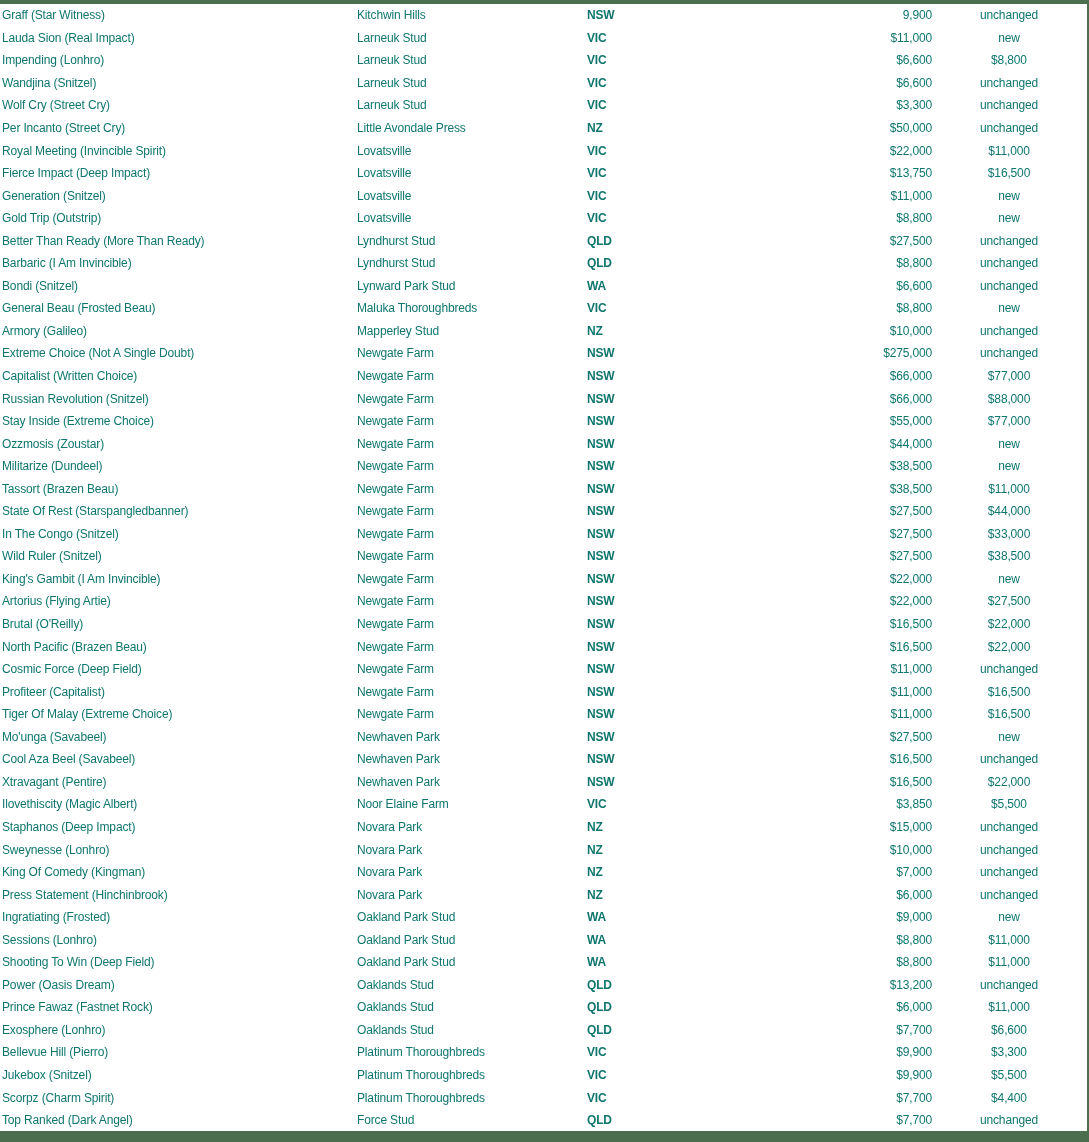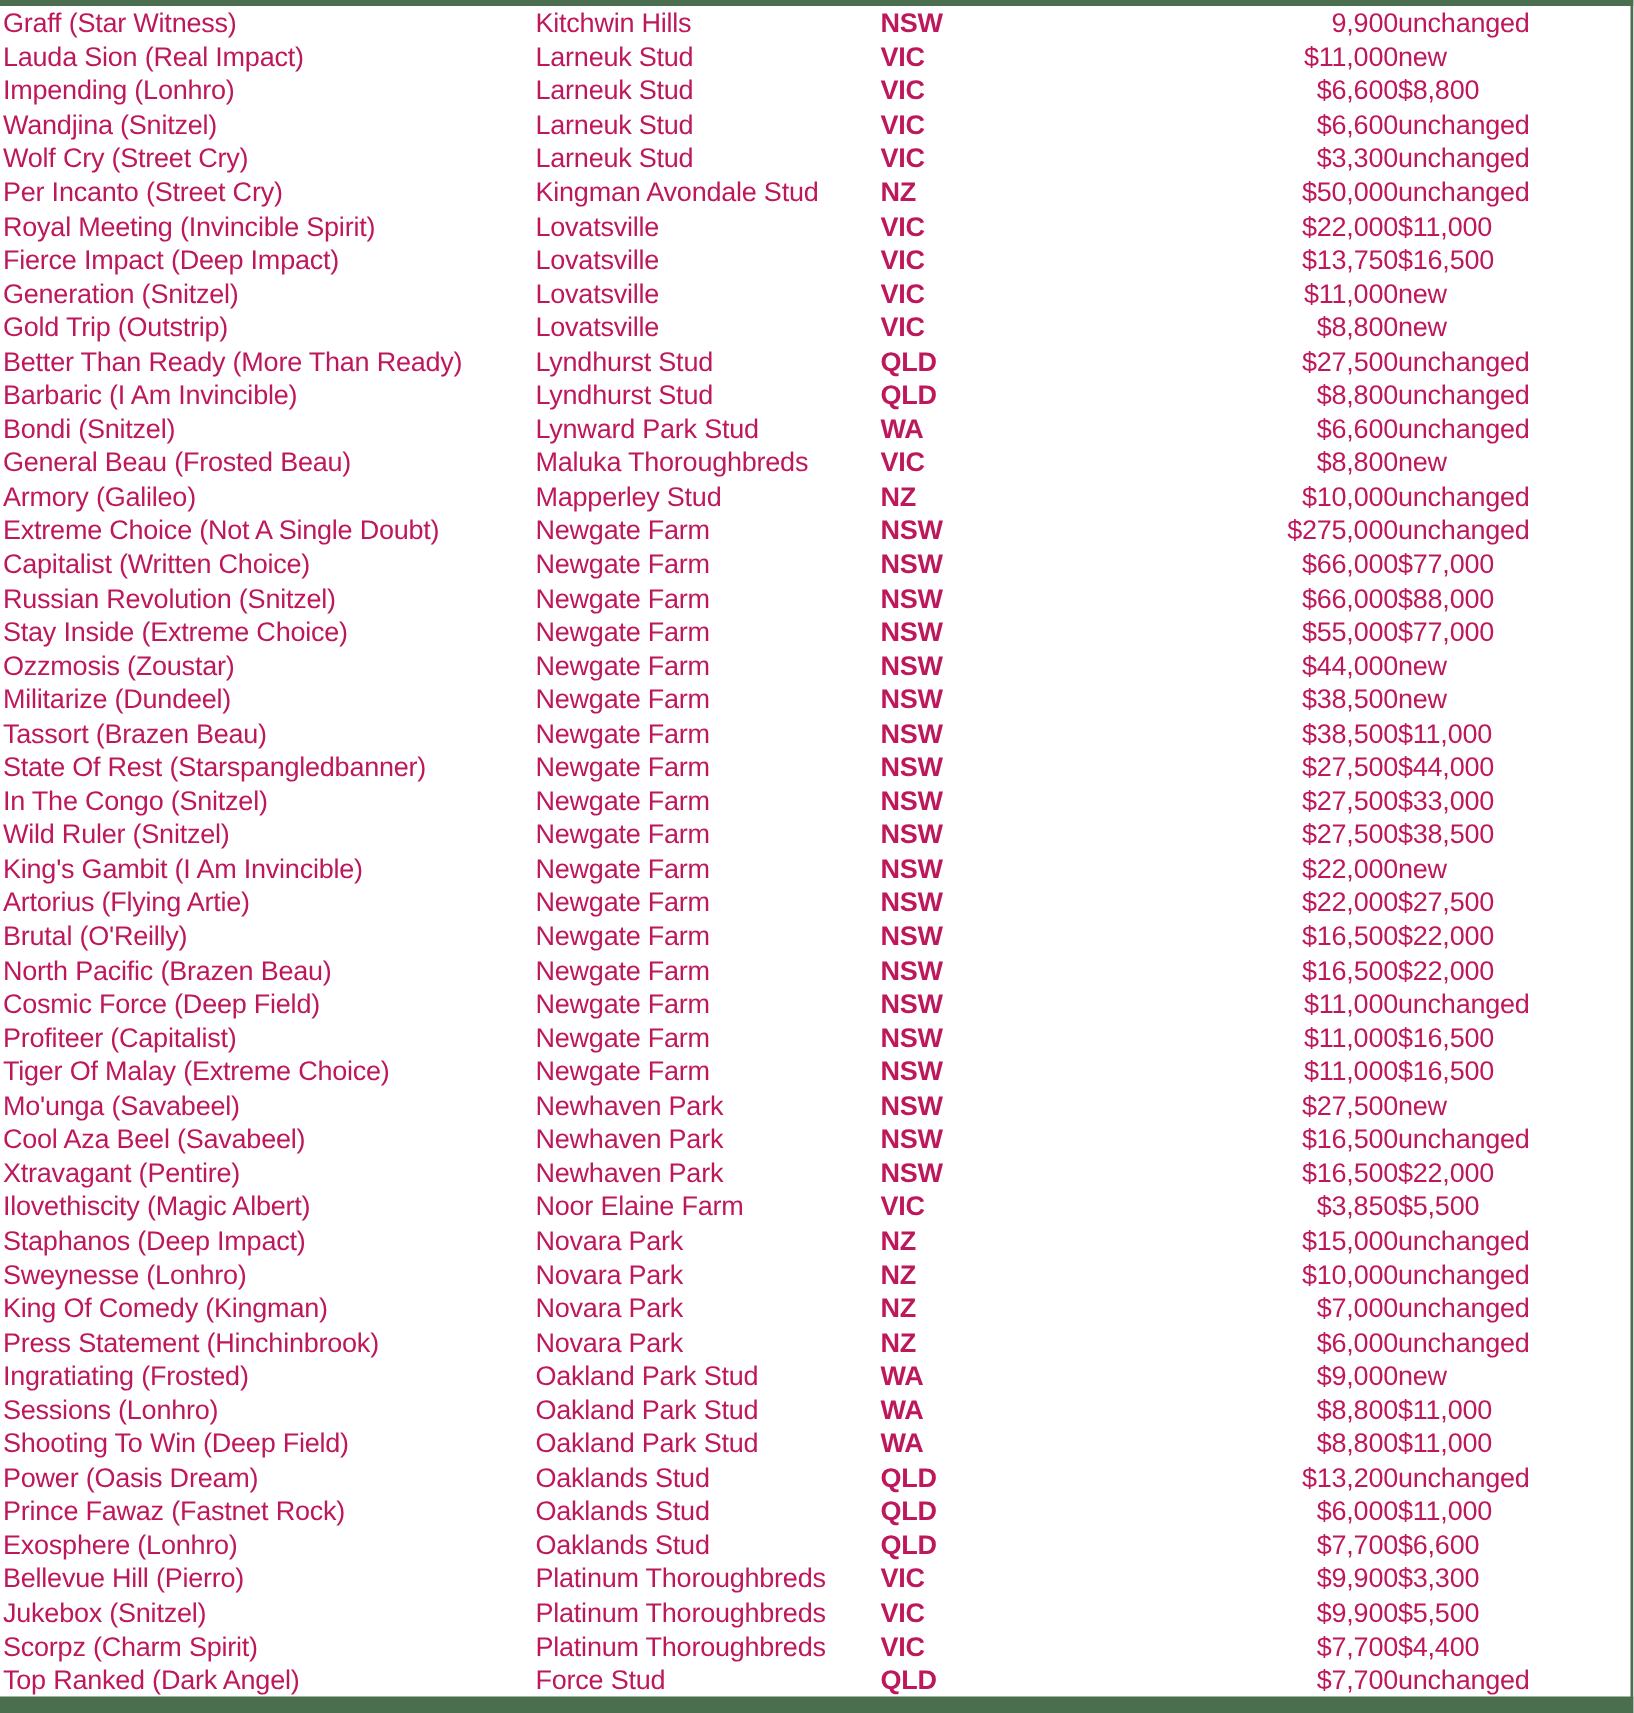--- a/index.html
+++ b/index.html
@@ -40,31 +40,31 @@
   .tbody {
     flex: 1 1 auto;
     display: flex;
     flex-direction: column;
     overflow: hidden;
   }
   .row {
     flex: 1 1 0;
     display: flex;
     align-items: center;
-    font-size: 18px;
+    font-size: 12px;
     line-height: 1;
-    color: #be185d;
+    color: #0f766e;
     letter-spacing: -0.15px;
     white-space: nowrap;
   }
   .c-name  { width: 313px; padding-left: 2px; flex: 0 0 auto; }
   .c-stud  { width: 230px; flex: 0 0 auto; margin-left: 44px; }
   .c-state { width: 115px; flex: 0 0 auto; font-weight: bold; }
   .c-fee   { width: 230px; text-align: right; flex: 0 0 auto; }
-  .c-change{ flex: 1 1 auto; text-align: left; padding-right: 3px; }
+  .c-change{ flex: 1 1 auto; text-align: center; padding-right: 3px; }
 </style>
 </head>
 <body>
 
 <div class="frame">
   <div class="bar-top" style="background: rgb(75, 110, 79);"></div>
   <div class="edge-right" style="background: rgb(75, 110, 79);"></div>
   <div class="tbody" style="color: rgb(28, 28, 28);">
   <div class="row">
     <span class="c-name">Graff (Star Witness)</span>
@@ -101,21 +101,21 @@
   <div class="row">
     <span class="c-name">Wolf Cry (Street Cry)</span>
     <span class="c-stud">Larneuk Stud</span>
     <span class="c-state">VIC</span>
     <span class="c-fee">$3,300</span>
     <span class="c-change">unchanged</span>
   </div>
 
   <div class="row">
     <span class="c-name">Per Incanto (Street Cry)</span>
-    <span class="c-stud">Kingman Avondale Stud</span>
+    <span class="c-stud">Little Avondale Press</span>
     <span class="c-state">NZ</span>
     <span class="c-fee">$50,000</span>
     <span class="c-change">unchanged</span>
   </div>
 
   <div class="row">
     <span class="c-name">Royal Meeting (Invincible Spirit)</span>
     <span class="c-stud">Lovatsville</span>
     <span class="c-state">VIC</span>
     <span class="c-fee">$22,000</span>

